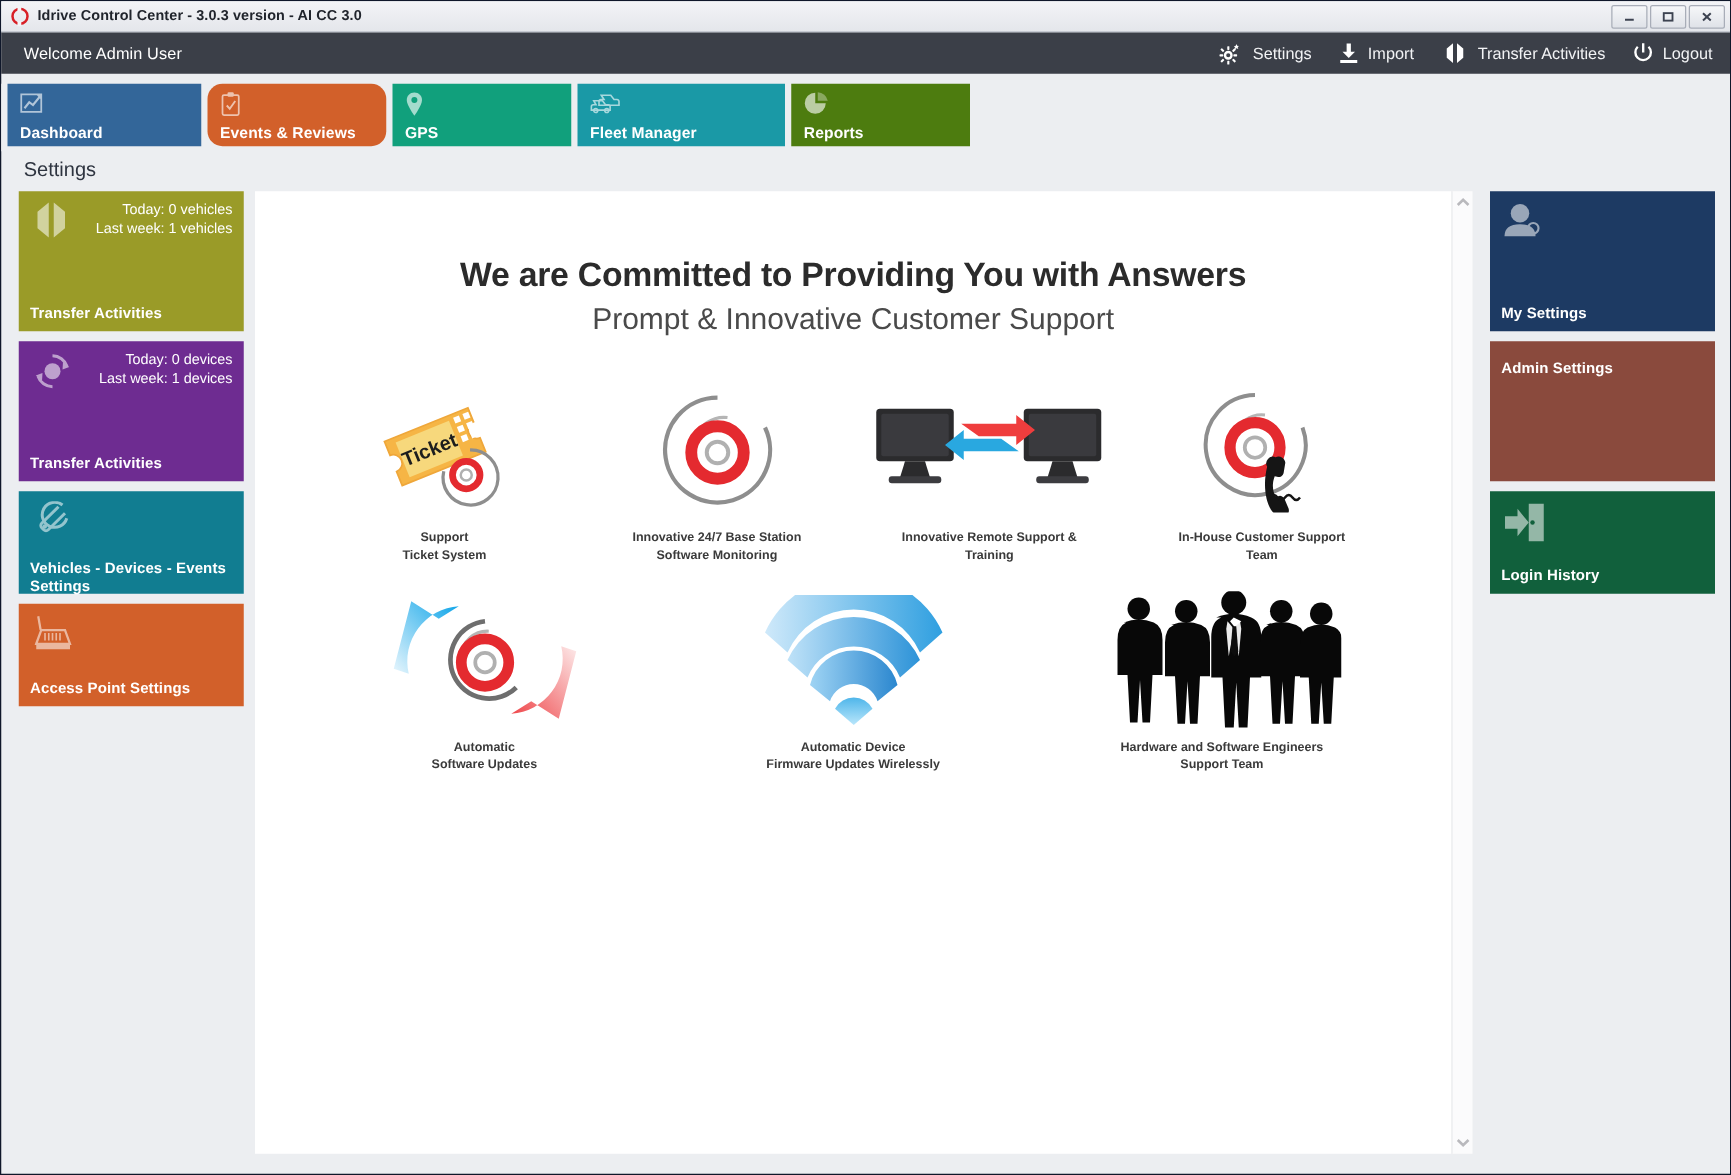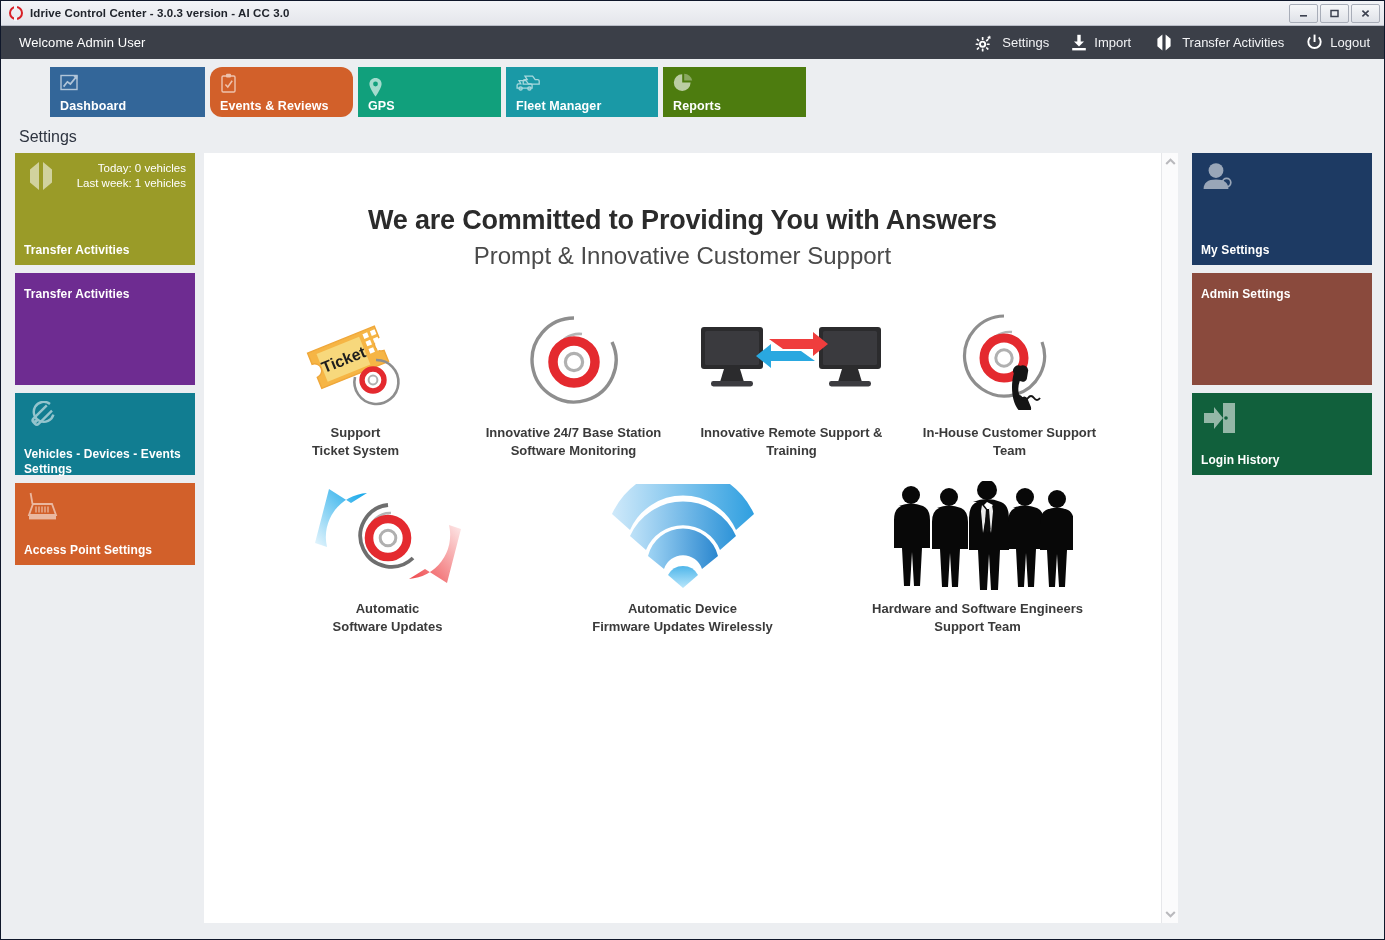--- a/index.html
+++ b/index.html
@@ -73,38 +73,37 @@
   .tool-item svg { display: block; flex: 0 0 auto; }
 
   
   .tabs {
     flex: 0 0 54px; height: 54px;
     display: flex; gap: 5px;
     padding: 0 0 0 5px;
     background: #eceef1;
     align-items: flex-start;
     margin-top: 8px;
-    margin-left: 44px;
   }
   .tab {
     height: 50px; position: relative;
     color: #ffffff; padding: 6px 10px 0 10px;
     display: flex; flex-direction: column; justify-content: space-between;
   }
   .tab .tab-ico { height: 22px; display: flex; align-items: flex-start; }
   .tab .tab-ico svg { display: block; opacity: .62; }
   .tab-label {
     font-size: 12.5px; font-weight: bold; white-space: nowrap;
     padding-bottom: 4px; letter-spacing: .1px;
   }
   .tab-w-dashboard { width: 155px; }
   .tab-w-events    { width: 143px; border-radius: 12px; }
   .tab-w-dvr       { width: 143px; }
   .tab-w-gps       { width: 143px; }
-  .tab-w-fleet     { width: 152px; }
+  .tab-w-fleet     { width: 166px; }
   .tab-w-reports   { width: 143px; }
 
   
   .page-title {
     flex: 0 0 32px; height: 32px;
     display: flex; align-items: center;
     padding-left: 18px;
     font-size: 16px; color: #2e3440;
   }
 
@@ -169,21 +168,21 @@
   .feature {
     display: flex; flex-direction: column; align-items: center;
     text-align: center;
   }
   .feature-art {
     height: 108px; display: flex; align-items: center; justify-content: center;
     margin-bottom: 10px;
   }
   .feature-art svg { display: block; }
   .feature-cap {
-    font-size: 13px; font-weight: bold; color: #3a3a3a;
+    font-size: 10px; font-weight: bold; color: #3a3a3a;
     line-height: 1.38; white-space: pre-line;
   }
   .row1 .feature { width: 218px; }
   .row2 { margin-top: 18px; }
   .row2 .feature { width: 295px; }
 
   
   .vscroll {
     flex: 0 0 17px; width: 17px;
     background: #fbfbfc;
@@ -304,21 +303,21 @@
         <svg width="18" height="21" viewBox="0 0 18 21">
           <rect x="2" y="3" width="13" height="16" rx="1.2" fill="none" stroke="#ffffff" stroke-width="1.4"></rect>
           <rect x="6" y="0.8" width="5" height="3.6" rx="1" fill="#ffffff"></rect>
           <path d="M5.4 11.4 L7.8 14 L12.2 7.8" fill="none" stroke="#ffffff" stroke-width="1.5"></path>
         </svg>
       </span>
       <span class="tab-label">Events &amp; Reviews</span>
     </div>
 
 
-    <div class="tab tab-w-gps" style="background: rgb(17, 160, 124); justify-content: flex-end;">
+    <div class="tab tab-w-gps" style="background: rgb(17, 160, 124);">
       <span class="tab-ico">
         <svg width="15" height="21" viewBox="0 0 15 21">
           <path d="M7.5 1 C4 1 1.4 3.6 1.4 7 C1.4 11.2 7.5 19.6 7.5 19.6 C7.5 19.6 13.6 11.2 13.6 7 C13.6 3.6 11 1 7.5 1 Z" fill="#ffffff"></path>
           <circle cx="7.5" cy="7" r="2.4" fill="#11a07c"></circle>
         </svg>
       </span>
       <span class="tab-label">GPS</span>
     </div>
 
     <div class="tab tab-w-fleet" style="background: rgb(26, 153, 166);">
@@ -361,20 +360,35 @@
           </span>
           <div class="tile-stats">
             <div>Today: 0 vehicles</div>
             <div>Last week: 1 vehicles</div>
           </div>
         </div>
         <div class="tile-label">Transfer Activities</div>
       </div>
 
       <div class="tile tile-h-sm" style="background: rgb(110, 44, 145);">
+        <div class="tile-top">
+          <span class="tile-ico">
+            <svg width="36" height="32" viewBox="0 0 36 32">
+              <circle cx="18" cy="16" r="6.4" fill="#ffffff"></circle>
+              <path d="M18 3.6 A12.4 12.4 0 0 1 29.6 12" fill="none" stroke="#ffffff" stroke-width="2.4"></path>
+              <path d="M18 28.4 A12.4 12.4 0 0 1 6.4 20" fill="none" stroke="#ffffff" stroke-width="2.4"></path>
+              <path d="M26.4 8.4 L31.4 12.6 L26 14.6 Z" fill="#ffffff"></path>
+              <path d="M9.6 23.6 L4.6 19.4 L10 17.4 Z" fill="#ffffff"></path>
+            </svg>
+          </span>
+          <div class="tile-stats">
+            <div>Today: 0 devices</div>
+            <div>Last week: 1 devices</div>
+          </div>
+        </div>
         <div class="tile-label">Transfer Activities</div>
       </div>
 
       <div class="tile tile-h-md" style="background: rgb(17, 125, 145);">
         <div class="tile-top">
           <span class="tile-ico">
             <svg width="34" height="32" viewBox="0 0 34 32">
               <path d="M26 3 a10 10 0 1 0 3.4 10.6" fill="none" stroke="#ffffff" stroke-width="2.4"></path>
               <path d="M22.8 4.4 L9.4 17.6 a2.6 2.6 0 0 0 0 3.6 l1.6 1.6 a2.6 2.6 0 0 0 3.6 0 L28 9.6" fill="none" stroke="#ffffff" stroke-width="2.4"></path>
               <circle cx="11.8" cy="20.2" r="1.8" fill="#ffffff"></circle>

